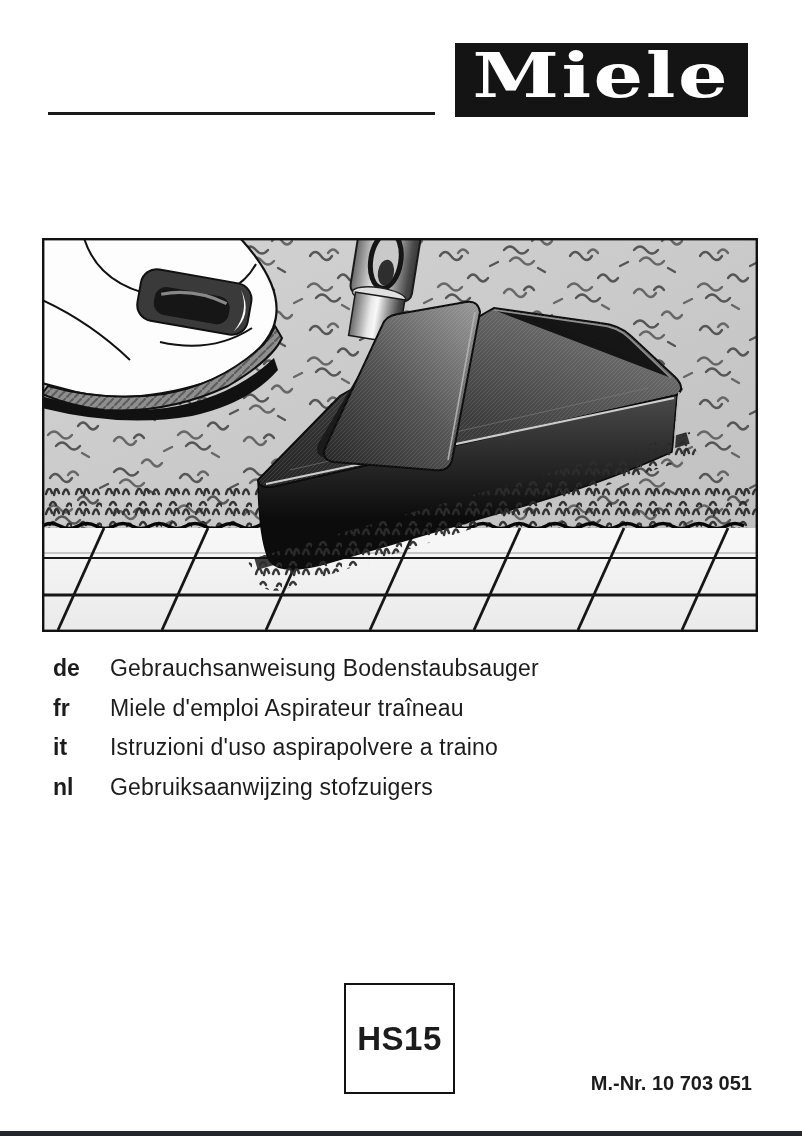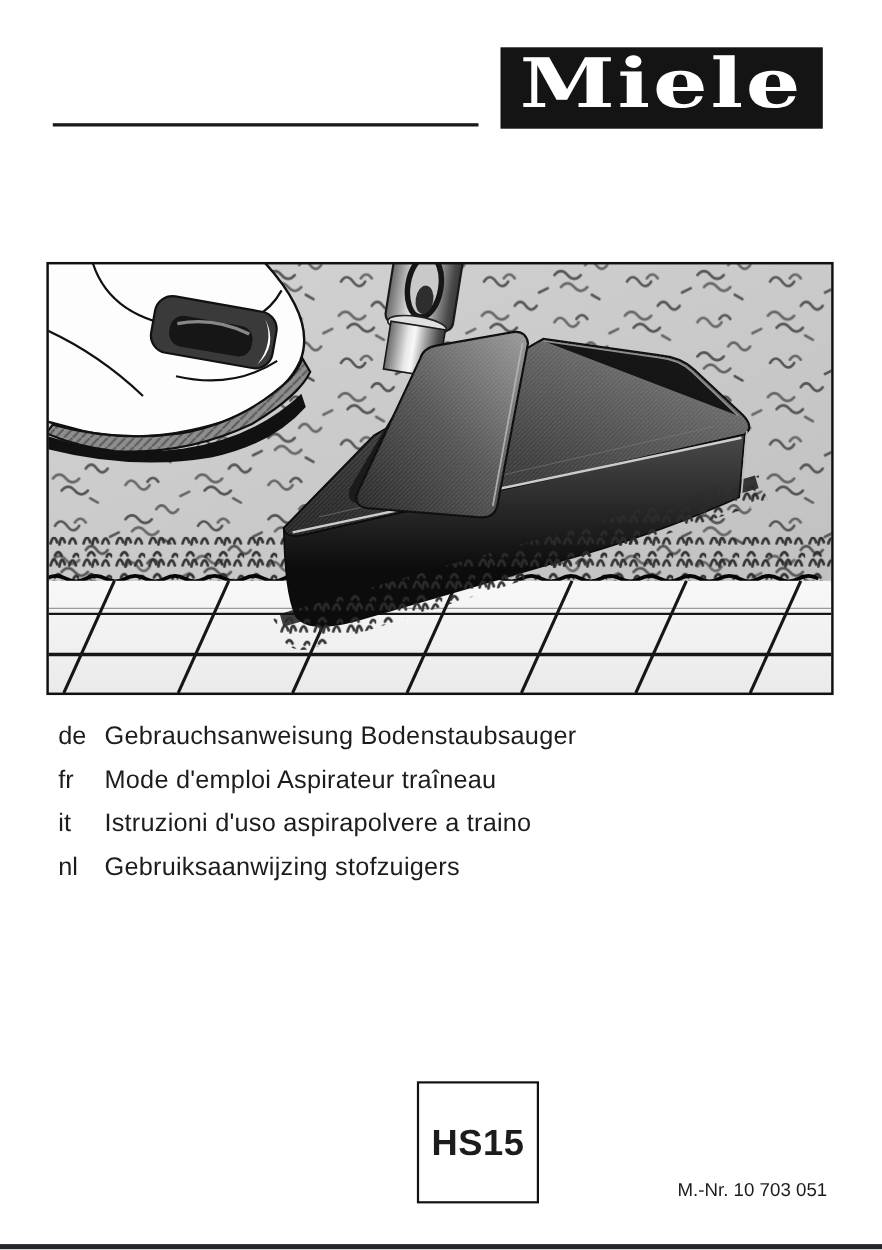--- a/index.html
+++ b/index.html
@@ -17,30 +17,30 @@
     font-size:62px;line-height:1;letter-spacing:2px;
     transform:scaleX(1.26);transform-origin:center;display:inline-block;
     padding-bottom:8px;
   }
   .header-rule{position:absolute;left:48px;top:112px;width:387px;height:3px;background:#1a1a1a;}
   
   .illustration{position:absolute;left:42px;top:238px;width:716px;height:394px;}
   
   .language-list{position:absolute;left:53px;top:655px;width:640px;}
   .lang-row{display:flex;align-items:baseline;height:39.6px;font-size:23px;}
-  .lang-code{font-weight:normal;width:42px;flex:0 0 42px;}
-  .lang-text{letter-spacing:0.2px;}
+  .lang-code{font-weight:bold;width:42px;flex:0 0 42px;}
+  .lang-text{letter-spacing:0.2px;margin-left:15px;}
   
   .model-box{
     position:absolute;left:344px;top:983px;width:111px;height:111px;
     border:2.5px solid #121212;box-sizing:border-box;
-    display:flex;align-items:center;justify-content:center;margin-left:35px;
+    display:flex;align-items:center;justify-content:center;
   }
   .model-text{font-size:33px;font-weight:bold;letter-spacing:0.5px;}
-  .mat-number{position:absolute;right:50px;top:1072px;font-size:17px;}
+  .mat-number{position:absolute;right:50px;top:1072px;font-size:20px;font-weight:bold;}
   .bottom-bar{position:absolute;left:0;top:1131px;width:802px;height:5px;background:#23262b;}
 </style>
 </head>
 <body>
 
 <div class="page">
 
   <div class="logo-box">
     <span class="logo-text">Miele</span>
   </div>
@@ -188,21 +188,21 @@
     </svg>
   </div>
 
   <div class="language-list">
       <div class="lang-row">
         <span class="lang-code">de</span>
         <span class="lang-text">Gebrauchsanweisung Bodenstaubsauger</span>
       </div>
       <div class="lang-row">
         <span class="lang-code">fr</span>
-        <span class="lang-text">Mode d'emploi Aspirateur traîneau</span>
+        <span class="lang-text">Miele d'emploi Aspirateur traîneau</span>
       </div>
       <div class="lang-row">
         <span class="lang-code">it</span>
         <span class="lang-text">Istruzioni d'uso aspirapolvere a traino</span>
       </div>
       <div class="lang-row">
         <span class="lang-code">nl</span>
         <span class="lang-text">Gebruiksaanwijzing stofzuigers</span>
       </div>
     </div>

